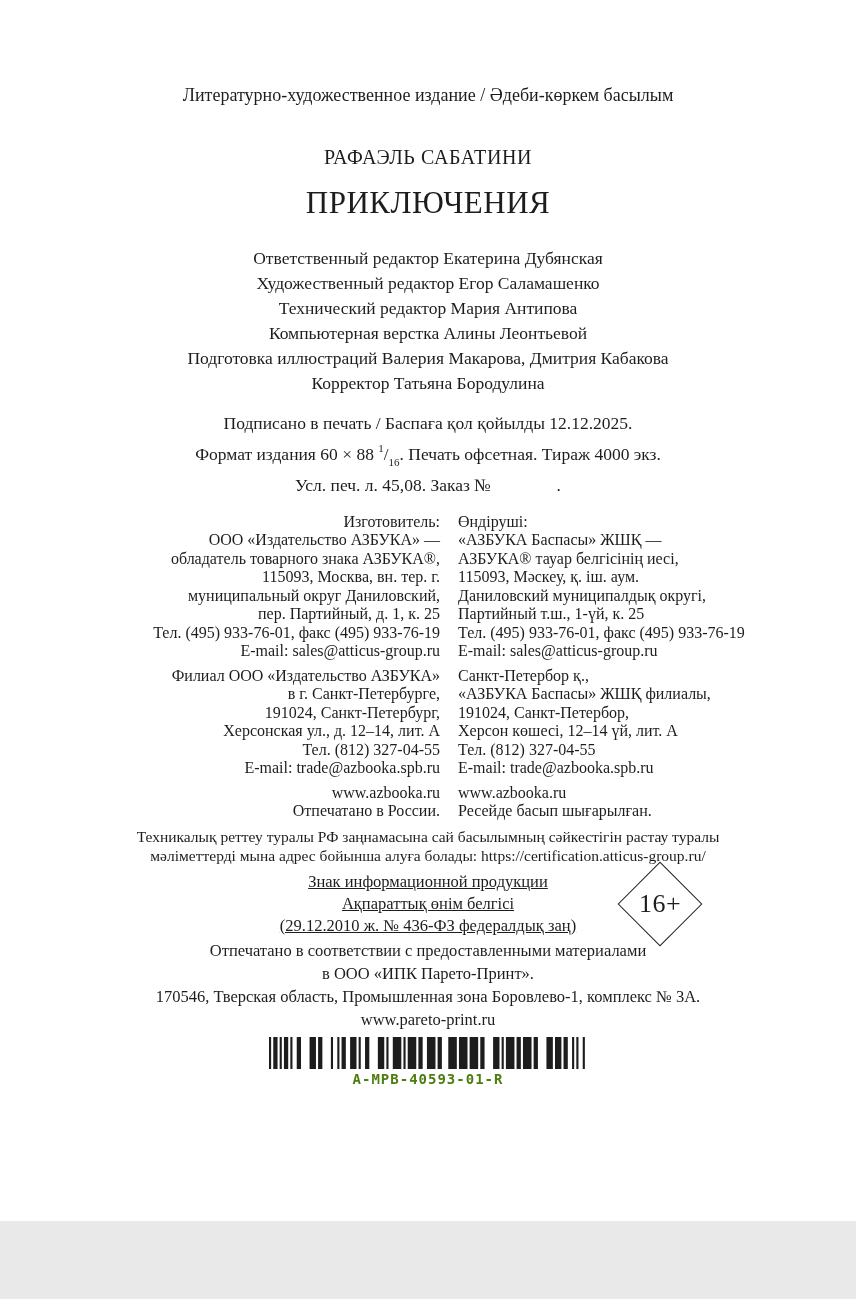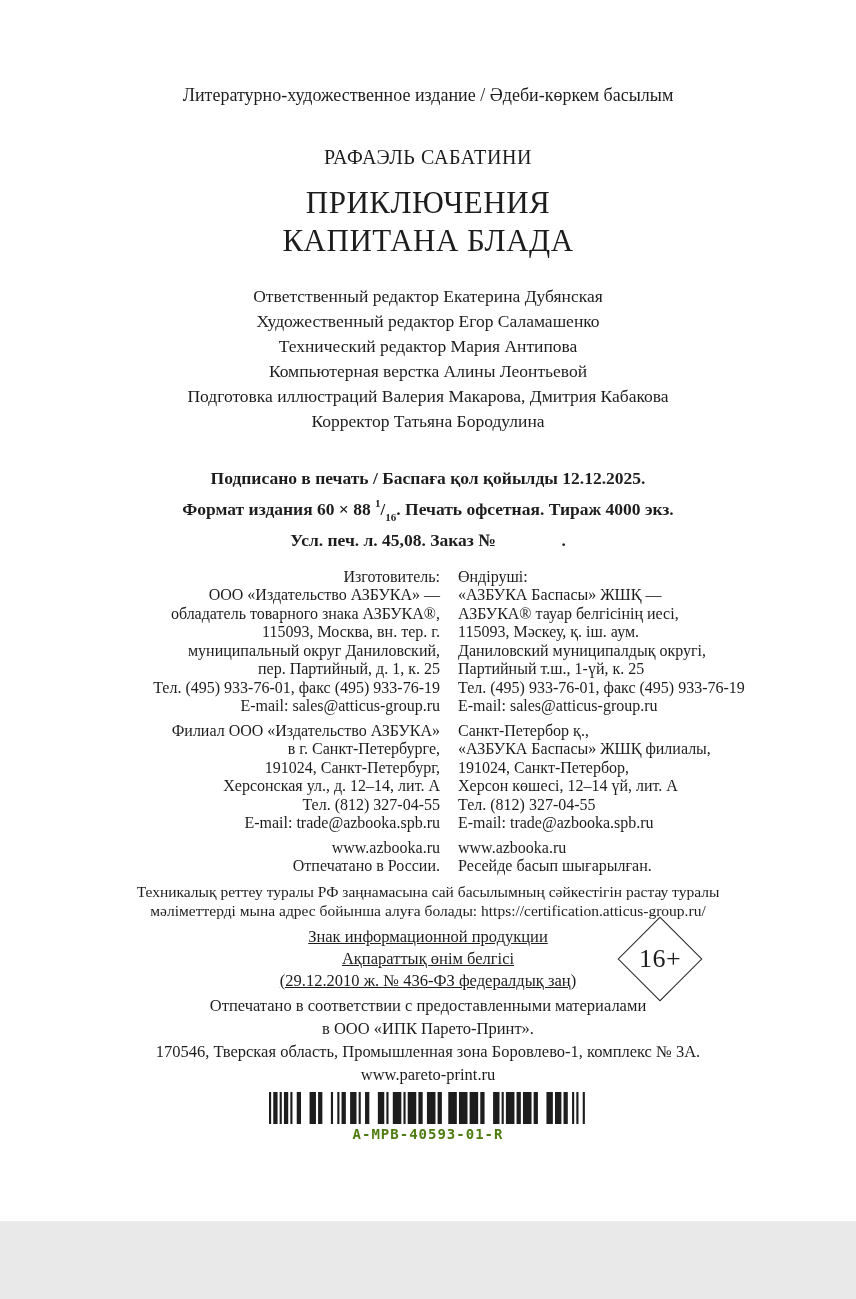--- a/index.html
+++ b/index.html
@@ -6,21 +6,21 @@
   .page {
     position:relative; width:856px; height:1221px; margin:0 auto;
     background:#ffffff; color:#1d1d1d; box-sizing:border-box;
     font-family:"Liberation Serif","DejaVu Serif",serif;
     text-align:center; overflow:hidden;
   }
   .edition-line { padding-top:85px; font-size:18px; line-height:20px; }
   .author { margin-top:40px; font-size:20px; line-height:25px; letter-spacing:0.6px; }
   .title { margin-top:14px; font-size:31px; line-height:38px; letter-spacing:0.5px; }
   .credits { margin-top:24px; font-size:17.5px; line-height:25px; }
-  .print-info { margin-top:32px; font-size:17.5px; line-height:25.5px;font-weight:bold; }
+  .print-info { margin-top:15px; font-size:17.5px; line-height:25.5px; }
   .fr-n { font-size:11px; position:relative; top:-1px; }
   .fr-s { font-size:17px; }
   .fr-d { font-size:11px; position:relative; top:2px; }
   .cols { margin-top:14px; display:flex; font-size:16px; line-height:18.5px; }
   .col-left { width:440px; text-align:right; }
   .col-right { margin-left:18px; flex:1; text-align:left; }
   .block + .block { margin-top:6px; }
   .cert { margin-top:6px; font-size:15.5px; line-height:19px; }
   .info-sign-row { position:relative; margin-top:6px;text-decoration:underline; }
   .info-sign-text { font-size:16.5px; line-height:22px; }
@@ -44,21 +44,20 @@
 <body>
 
 <div class="page" style="color: rgb(29, 29, 29); background: rgb(255, 255, 255);">
 
   <div class="edition-line">Литературно-художественное издание / Әдеби-көркем басылым</div>
 
   <div class="author">РАФАЭЛЬ САБАТИНИ</div>
 
   <div class="title">
     <div>ПРИКЛЮЧЕНИЯ</div>
-    <div>КАПИТАНА БЛАДА</div>
   </div>
 
   <div class="credits">
     <div>Ответственный редактор Екатерина Дубянская</div>
     <div>Художественный редактор Егор Саламашенко</div>
     <div>Технический редактор Мария Антипова</div>
     <div>Компьютерная верстка Алины Леонтьевой</div>
     <div>Подготовка иллюстраций Валерия Макарова, Дмитрия Кабакова</div>
     <div>Корректор Татьяна Бородулина</div>
   </div>

